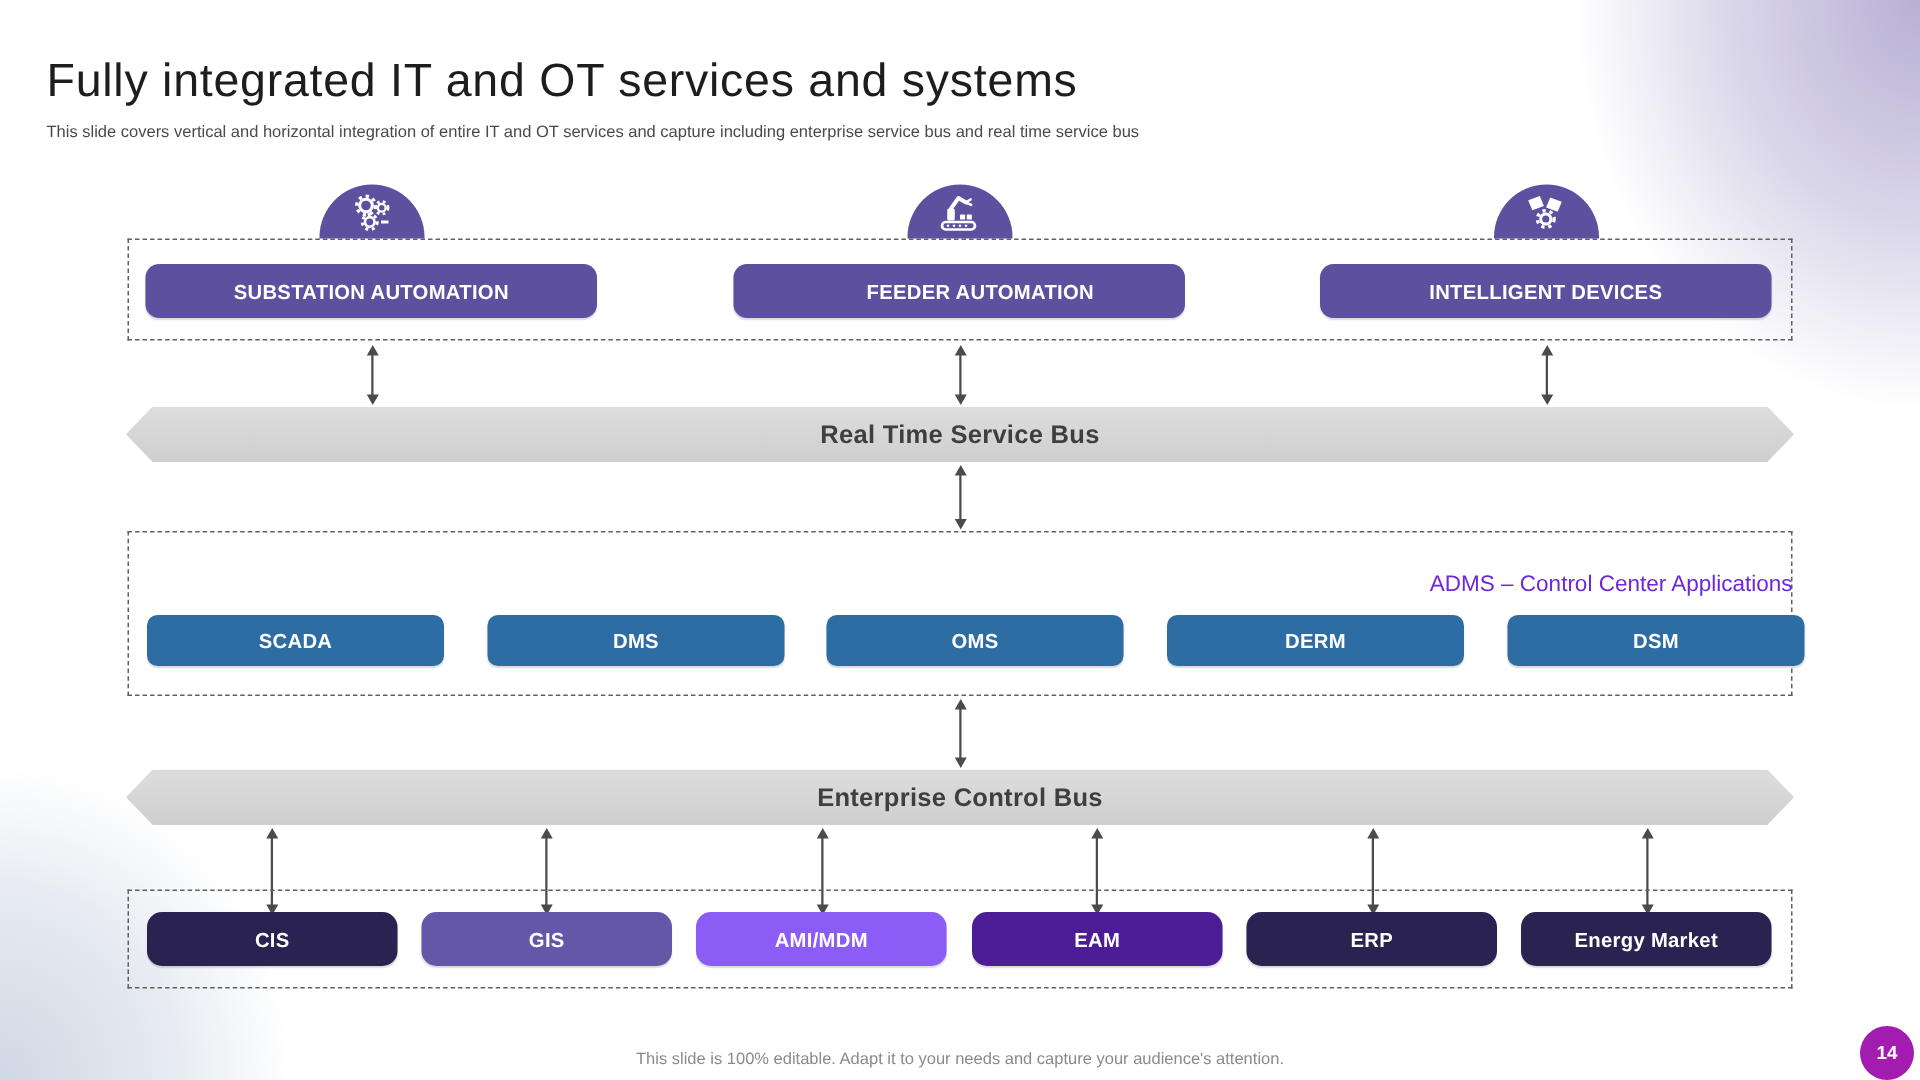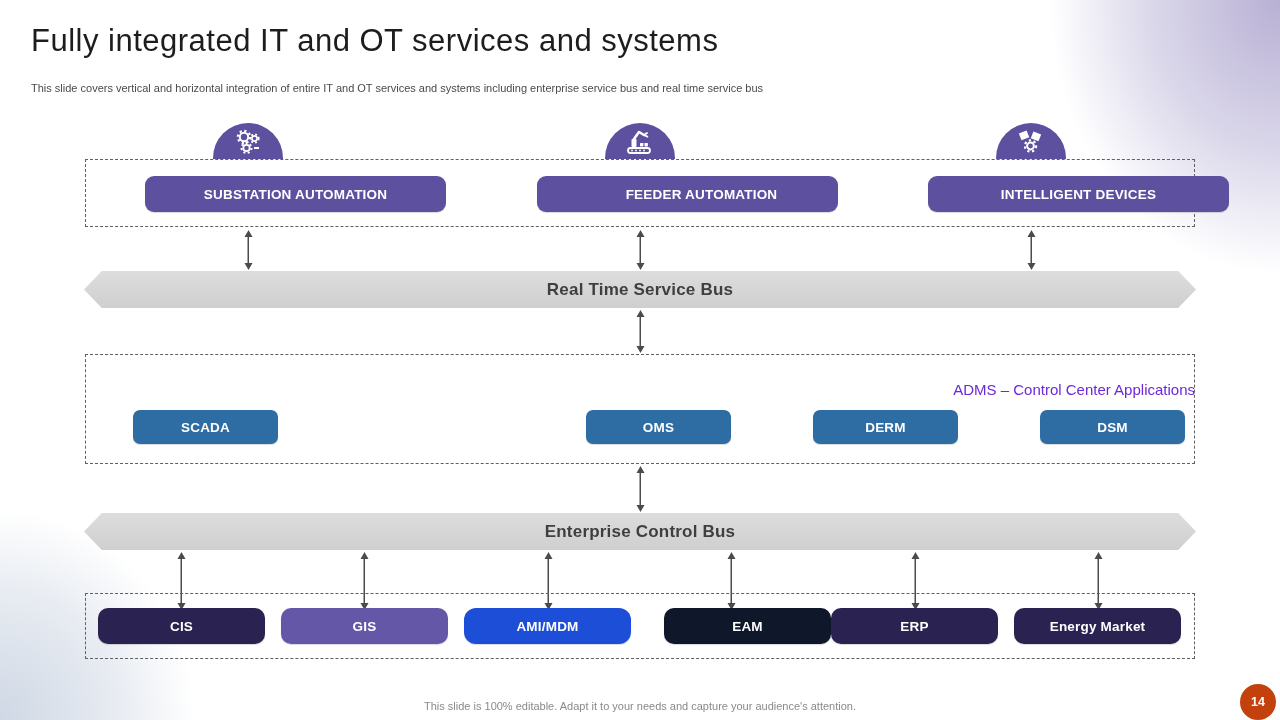--- a/index.html
+++ b/index.html
@@ -20,21 +20,21 @@
     pointer-events:none;
   }
   .corner-bl {
     position:absolute; left:0; bottom:0; width:260px; height:300px;
     background: radial-gradient(ellipse 260px 280px at 0% 100%,
       rgba(148,168,196,0.45) 0%, rgba(170,185,208,0.28) 45%, rgba(255,255,255,0) 75%);
     pointer-events:none;
   }
 
   .title {
-    position:absolute; left:31px; top:23px;
+    position:absolute; left:31px; top:36px;
     font-size:31px; font-weight:500; color:#1d1d1d; letter-spacing:0.5px;
   }
   .subtitle {
     position:absolute; left:31px; top:82px;
     font-size:11px; color:#4a4a4a;
   }
 
   .dashed-box {
     position:absolute;
     border:1px dashed #606060;
@@ -45,25 +45,25 @@
   #bottom-box { left:85px; top:593px; width:1110px; height:66px; }
 
   .pill {
     position:absolute;
     display:flex; align-items:center; justify-content:center;
     color:#fff; font-weight:bold; font-size:13.5px;
     border-radius:9px;
     letter-spacing:0.2px;
     box-shadow:0 1px 1px rgba(0,0,0,0.15);
   }
-  .pill.purple { background:#5D509F;margin-left:48px; }
+  .pill.purple { background:#5D509F; }
   .pill.blue   { background:#2E6DA3; border-radius:7px; }
 
   .top-pill { top:176px; height:36px; width:301px; }
-  .adms-pill { top:410px; height:34px; width:145px; font-size:13.5px;margin-left:35px; }
+  .adms-pill { top:410px; height:34px; width:198px; font-size:13.5px; }
   .bot-pill { top:608px; height:36px; width:167px; border-radius:10px; }
 
   .halfcircle {
     position:absolute; top:123px; width:70px; height:36px;
     background:#5D509F;
     border-radius:70px 70px 0 0;
     display:flex; align-items:flex-end; justify-content:center;
     z-index:3;
   }
   .halfcircle svg { margin-bottom:3px; }
@@ -94,35 +94,35 @@
   }
   .varrow::before { top:0; border-bottom:7px solid #4b4b4b; }
   .varrow::after  { bottom:0; border-top:7px solid #4b4b4b; }
 
   .footer {
     position:absolute; left:0; top:700px; width:1280px;
     text-align:center; font-size:11px; color:#8a8a8a;
   }
   .page-badge {
     position:absolute; left:1240px; top:684px; width:36px; height:36px;
-    border-radius:50%; background:#c2410c; color:#fff;
+    border-radius:50%; background:#a21caf; color:#fff;
     display:flex; align-items:center; justify-content:center;
     font-size:12.5px; font-weight:bold;
   }
 </style>
 </head>
 <body>
 
 <div class="slide">
 
   <div class="corner-tr"></div>
   <div class="corner-bl"></div>
 
   <div class="title">Fully integrated IT and OT services and systems</div>
-  <div class="subtitle">This slide covers vertical and horizontal integration of entire IT and OT services and systems including enterprise service bus and real time service bus</div>
+  <div class="subtitle">This slide covers vertical and horizontal integration of entire IT and OT services and capture including enterprise service bus and real time service bus</div>
 
   <div id="top-box" class="dashed-box"></div>
 
   <div class="halfcircle" style="left:213px;">
     <svg width="32" height="27" viewBox="0 0 32 27">
       <g fill="none" stroke="#ffffff">
         <circle cx="12" cy="8" r="4.2" stroke-width="2"></circle>
         <circle cx="12" cy="8" r="6.2" stroke-width="2.2" stroke-dasharray="2.2 2.6"></circle>
         <circle cx="22.5" cy="9.5" r="2.6" stroke-width="1.6"></circle>
         <circle cx="22.5" cy="9.5" r="4.2" stroke-width="1.8" stroke-dasharray="1.8 2.2"></circle>
@@ -178,20 +178,23 @@
   </div>
 
   <div class="varrow" style="left:640px; top:310px; height:43px;"></div>
 
   <div id="adms-box" class="dashed-box"></div>
   <div class="adms-title">ADMS – Control Center Applications</div>
 
   <div class="pill blue adms-pill" style="left:98px;">
     <span>SCADA</span>
   </div>
+  <div class="pill blue adms-pill" style="left:325px;">
+    <span>DMS</span>
+  </div>
   <div class="pill blue adms-pill" style="left:551px;">
     <span>OMS</span>
   </div>
   <div class="pill blue adms-pill" style="left:778px;">
     <span>DERM</span>
   </div>
   <div class="pill blue adms-pill" style="left:1005px;">
     <span>DSM</span>
   </div>
 
@@ -209,24 +212,24 @@
   <div class="varrow" style="left:1098px; top:552px; height:58px;"></div>
 
   <div id="bottom-box" class="dashed-box"></div>
 
   <div class="pill bot-pill" style="left: 98px; background-color: rgb(42, 34, 80); justify-content: center;">
     <span>CIS</span>
   </div>
   <div class="pill bot-pill" style="left: 281px; background-color: rgb(101, 87, 168);">
     <span>GIS</span>
   </div>
-  <div class="pill bot-pill" style="left: 464px; background-color: #1d4ed8; border-radius: 12px;">
+  <div class="pill bot-pill" style="left: 464px; background-color: #8b5cf6;">
     <span>AMI/MDM</span>
   </div>
-  <div class="pill bot-pill" style="left: 664px; background-color: #0f172a;">
+  <div class="pill bot-pill" style="left: 648px; background-color: #4c1d95;">
     <span>EAM</span>
   </div>
   <div class="pill bot-pill" style="left: 831px; background-color: rgb(42, 34, 80);">
     <span>ERP</span>
   </div>
   <div class="pill bot-pill" style="left: 1014px; background-color: rgb(42, 34, 80);">
     <span>Energy Market</span>
   </div>
 
   <div class="footer">This slide is 100% editable. Adapt it to your needs and capture your audience's attention.</div>

